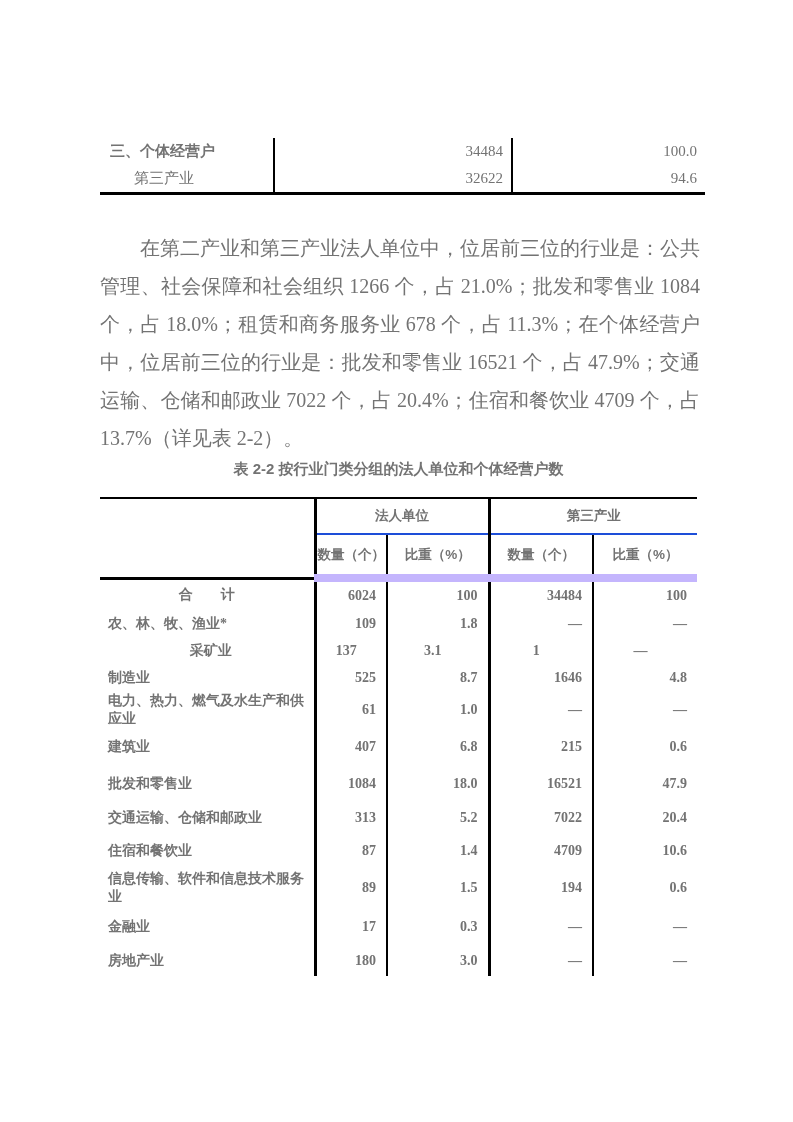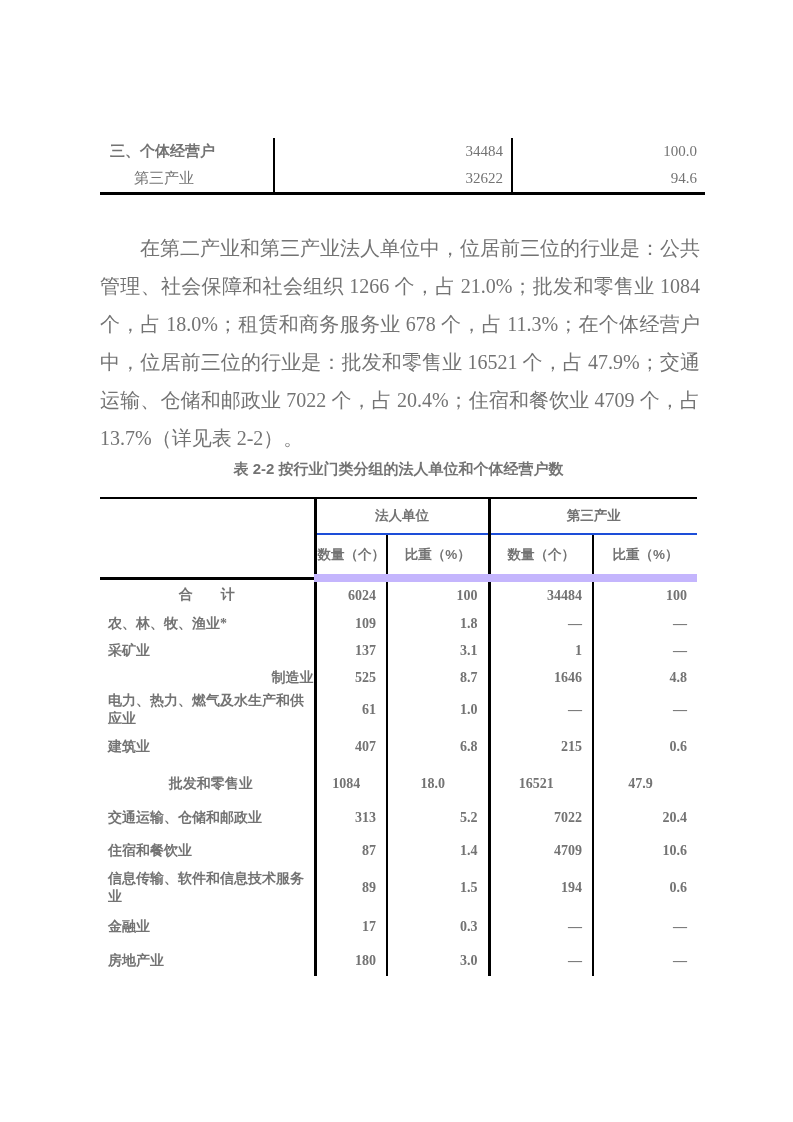--- a/index.html
+++ b/index.html
@@ -62,25 +62,25 @@
   #industry-table th.sub2,#industry-table th.sub4{border-left:2px solid #000;}
   #industry-table th.sub3{border-left:3px solid #000;}
   #industry-table td{vertical-align:middle;padding:0;font-weight:bold;}
   #industry-table td.lbl{padding-left:8px;border-right:3px solid #000;}
   #industry-table td.lbl.center-bold{text-align:center;font-weight:bold;padding-left:0;}
   #industry-table td.n2,#industry-table td.n4{border-left:2px solid #000;}
   #industry-table td.n3{border-left:3px solid #000;}
   #industry-table td.num{text-align:right;padding-right:10px;}
   #industry-table tbody tr:nth-child(1) td{height:28px;}
   #industry-table tbody tr:nth-child(2) td{height:27px;}
-  #industry-table tbody tr:nth-child(3) td{height:27px;}
-  #industry-table tbody tr:nth-child(4) td{height:28px;text-align:right;}
+  #industry-table tbody tr:nth-child(3) td{height:27px;text-align:center;}
+  #industry-table tbody tr:nth-child(4) td{height:28px;}
   #industry-table tbody tr:nth-child(5) td{height:30px;}
   #industry-table tbody tr:nth-child(6) td{height:38px;margin-left:20px;}
-  #industry-table tbody tr:nth-child(7) td{height:36px;text-align:center;}
+  #industry-table tbody tr:nth-child(7) td{height:36px;}
   #industry-table tbody tr:nth-child(8) td{height:32px;}
   #industry-table tbody tr:nth-child(9) td{height:34px;}
   #industry-table tbody tr:nth-child(10) td{height:40px;}
   #industry-table tbody tr:nth-child(11) td{height:37px;}
   #industry-table tbody tr:nth-child(12) td{height:31px;}
 </style>
 </head>
 <body>
 
 <div id="page">

